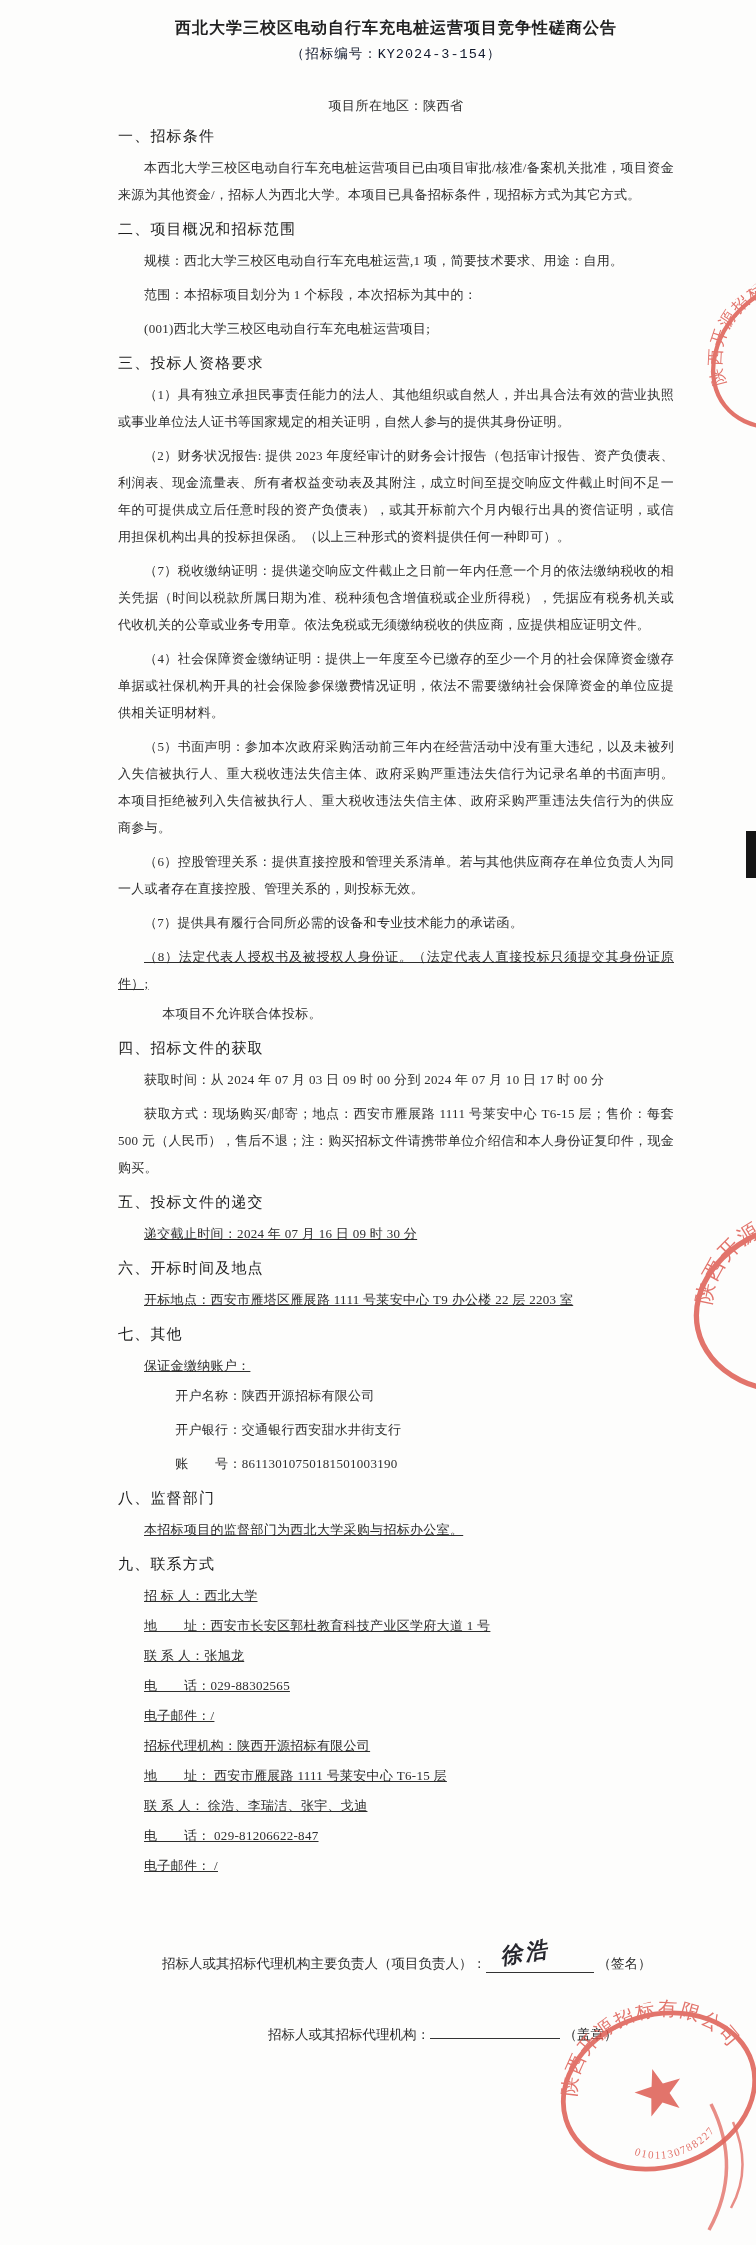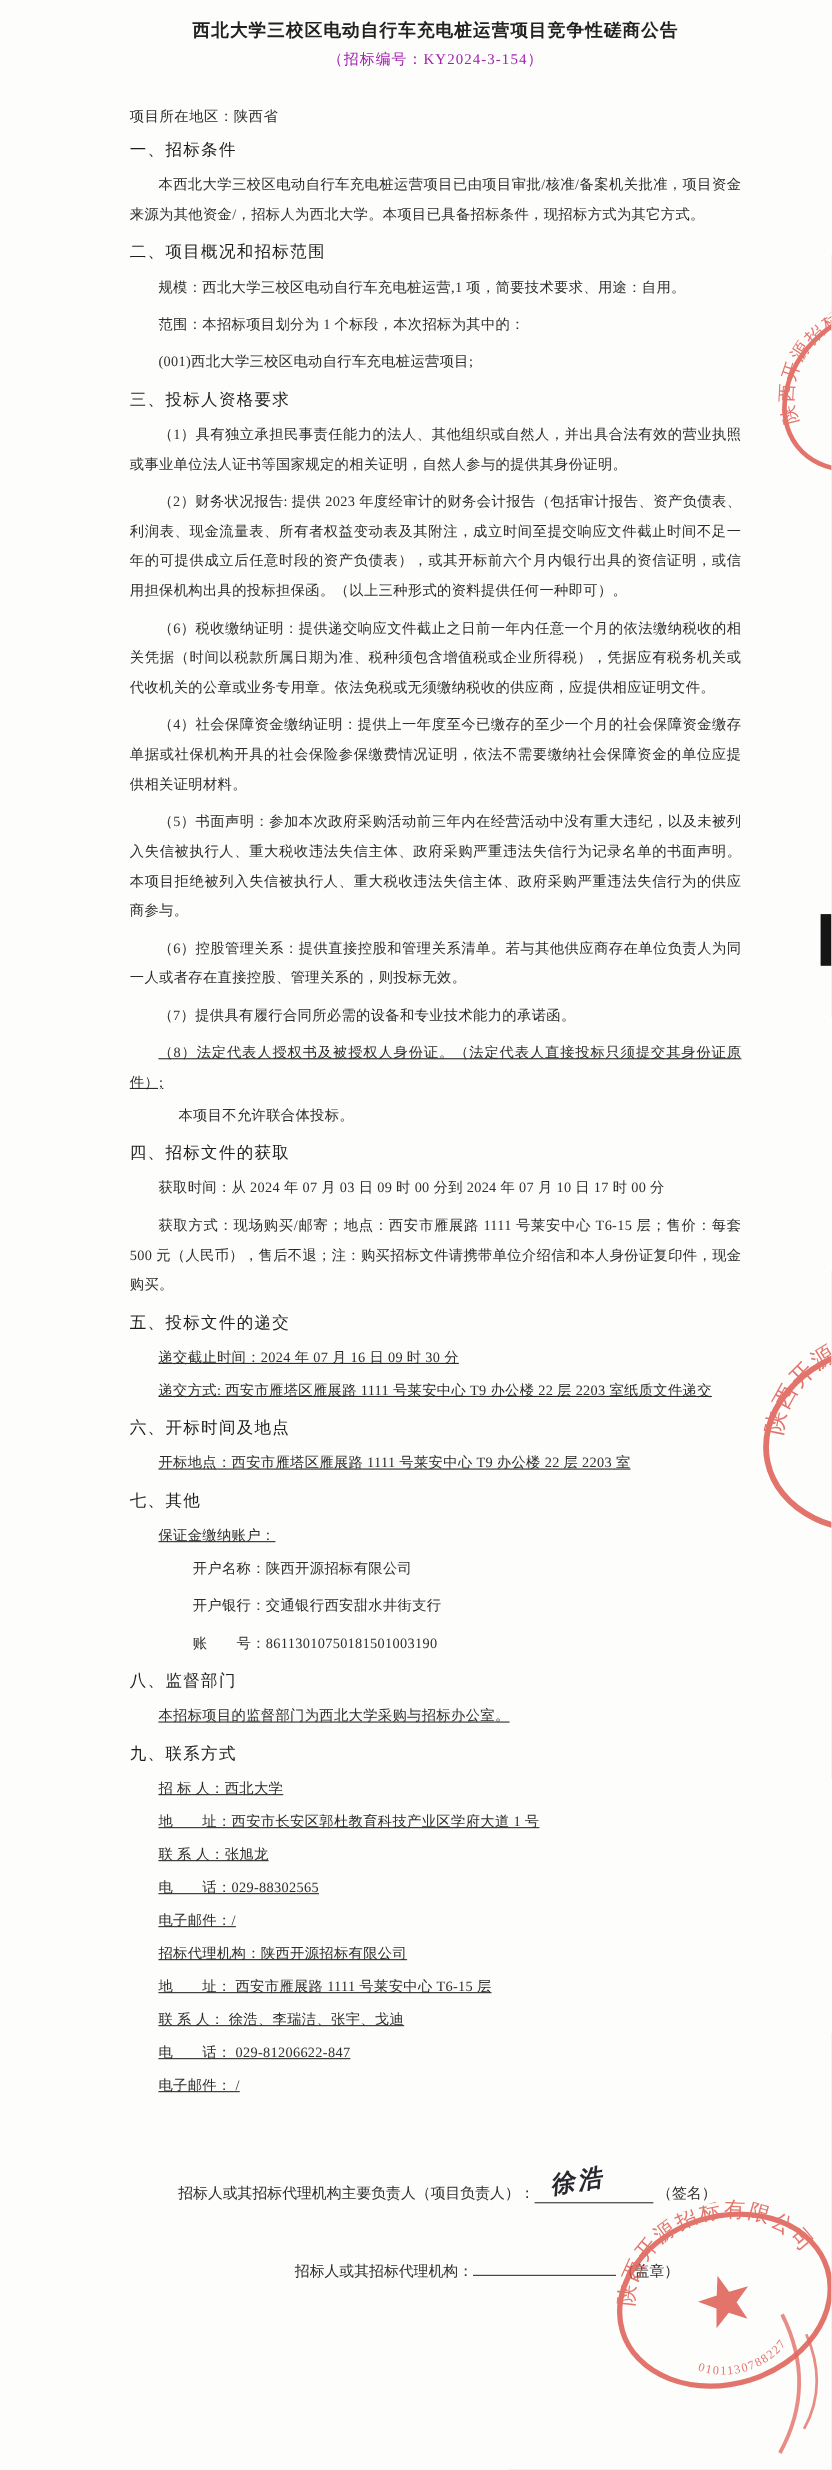--- a/index.html
+++ b/index.html
@@ -12,23 +12,23 @@
     font-family:"Liberation Serif","DejaVu Serif",serif;
     color:#2d2d2d;
   }
   .content{padding:10px 82px 0 118px;}
   h1.doc-title{
     text-align:center;font-size:16px;font-weight:bold;
     letter-spacing:1px;margin:8px 0 6px;color:#222;
   }
   p.doc-subtitle{
     text-align:center;font-size:13.5px;margin:0 0 34px;
-    letter-spacing:1px;color:#a21caf;
-  }
-  p.region-line{font-size:13px;margin:0 0 4px;letter-spacing:.5px;}
+    letter-spacing:1px;color:#0f172a;font-family:Liberation Mono, monospace;
+  }
+  p.region-line{font-size:13px;margin:0 0 4px;letter-spacing:.5px;text-align:center;}
   h2.sec-head{
     font-size:15px;font-weight:normal;letter-spacing:1.2px;
     margin:12px 0 8px;color:#1e1e1e;
   }
   .para{
     font-size:13px;line-height:27px;margin:0 0 7px;
     text-align:justify;text-indent:2em;letter-spacing:.3px;
   }
   .tight{margin-bottom:3px;text-decoration:underline;}
   .indent3{text-indent:3.4em;}
@@ -80,39 +80,38 @@
       <h2 class="sec-head">二、项目概况和招标范围</h2>
       <p class="para">规模：西北大学三校区电动自行车充电桩运营,1 项，简要技术要求、用途：自用。</p>
       <p class="para">范围：本招标项目划分为 1 个标段，本次招标为其中的：</p>
       <p class="para">(001)西北大学三校区电动自行车充电桩运营项目;</p>
     </section>
 
     <section>
       <h2 class="sec-head">三、投标人资格要求</h2>
       <p class="para">（1）具有独立承担民事责任能力的法人、其他组织或自然人，并出具合法有效的营业执照或事业单位法人证书等国家规定的相关证明，自然人参与的提供其身份证明。</p>
       <p class="para">（2）财务状况报告: 提供 2023 年度经审计的财务会计报告（包括审计报告、资产负债表、利润表、现金流量表、所有者权益变动表及其附注，成立时间至提交响应文件截止时间不足一年的可提供成立后任意时段的资产负债表），或其开标前六个月内银行出具的资信证明，或信用担保机构出具的投标担保函。（以上三种形式的资料提供任何一种即可）。</p>
-      <p class="para">（6）税收缴纳证明：提供递交响应文件截止之日前一年内任意一个月的依法缴纳税收的相关凭据（时间以税款所属日期为准、税种须包含增值税或企业所得税），凭据应有税务机关或代收机关的公章或业务专用章。依法免税或无须缴纳税收的供应商，应提供相应证明文件。</p>
+      <p class="para">（7）税收缴纳证明：提供递交响应文件截止之日前一年内任意一个月的依法缴纳税收的相关凭据（时间以税款所属日期为准、税种须包含增值税或企业所得税），凭据应有税务机关或代收机关的公章或业务专用章。依法免税或无须缴纳税收的供应商，应提供相应证明文件。</p>
       <p class="para">（4）社会保障资金缴纳证明：提供上一年度至今已缴存的至少一个月的社会保障资金缴存单据或社保机构开具的社会保险参保缴费情况证明，依法不需要缴纳社会保障资金的单位应提供相关证明材料。</p>
       <p class="para">（5）书面声明：参加本次政府采购活动前三年内在经营活动中没有重大违纪，以及未被列入失信被执行人、重大税收违法失信主体、政府采购严重违法失信行为记录名单的书面声明。本项目拒绝被列入失信被执行人、重大税收违法失信主体、政府采购严重违法失信行为的供应商参与。</p>
       <p class="para">（6）控股管理关系：提供直接控股和管理关系清单。若与其他供应商存在单位负责人为同一人或者存在直接控股、管理关系的，则投标无效。</p>
       <p class="para">（7）提供具有履行合同所必需的设备和专业技术能力的承诺函。</p>
       <p class="para tight">（8）法定代表人授权书及被授权人身份证。（法定代表人直接投标只须提交其身份证原件）;</p>
       <p class="para indent3">本项目不允许联合体投标。</p>
     </section>
 
     <section>
       <h2 class="sec-head">四、招标文件的获取</h2>
       <p class="para">获取时间：从 2024 年 07 月 03 日 09 时 00 分到 2024 年 07 月 10 日 17 时 00 分</p>
       <p class="para">获取方式：现场购买/邮寄；地点：西安市雁展路 1111 号莱安中心 T6-15 层；售价：每套 500 元（人民币），售后不退；注：购买招标文件请携带单位介绍信和本人身份证复印件，现金购买。</p>
     </section>
 
     <section>
       <h2 class="sec-head">五、投标文件的递交</h2>
       <p class="para tight">递交截止时间：2024 年 07 月 16 日 09 时 30 分</p>
-      <p class="para tight">递交方式: 西安市雁塔区雁展路 1111 号莱安中心 T9 办公楼 22 层 2203 室纸质文件递交</p>
     </section>
 
     <section>
       <h2 class="sec-head">六、开标时间及地点</h2>
       <p class="para tight">开标地点：西安市雁塔区雁展路 1111 号莱安中心 T9 办公楼 22 层 2203 室</p>
     </section>
 
     <section>
       <h2 class="sec-head">七、其他</h2>
       <p class="para tight">保证金缴纳账户：</p>

